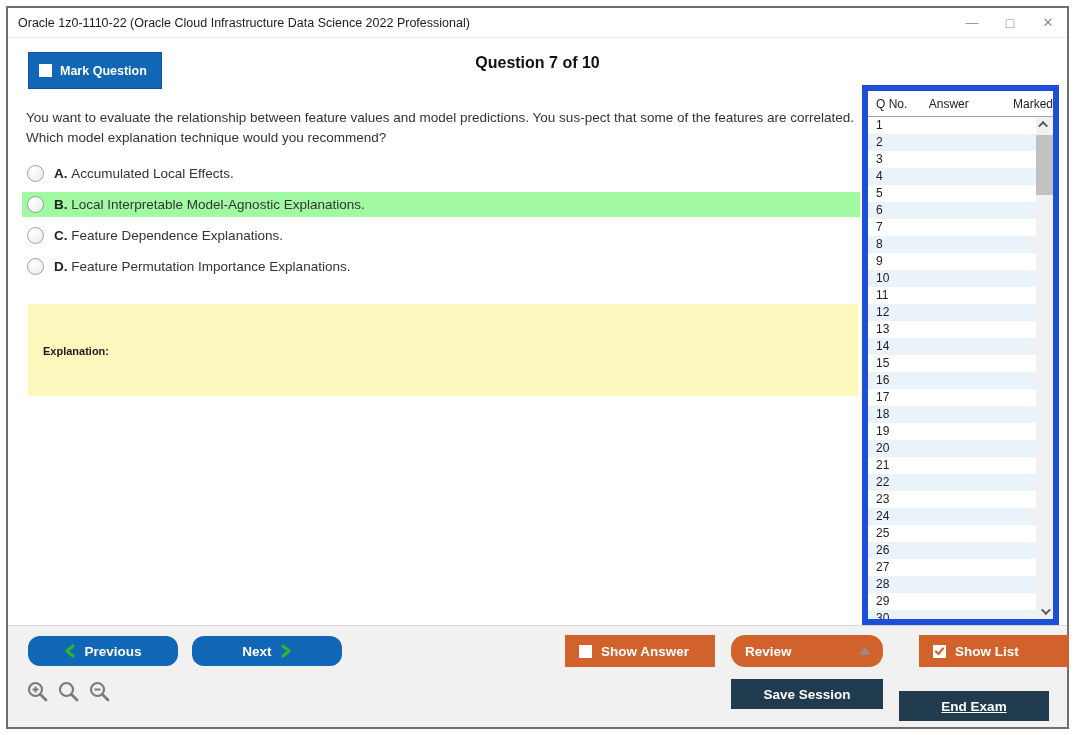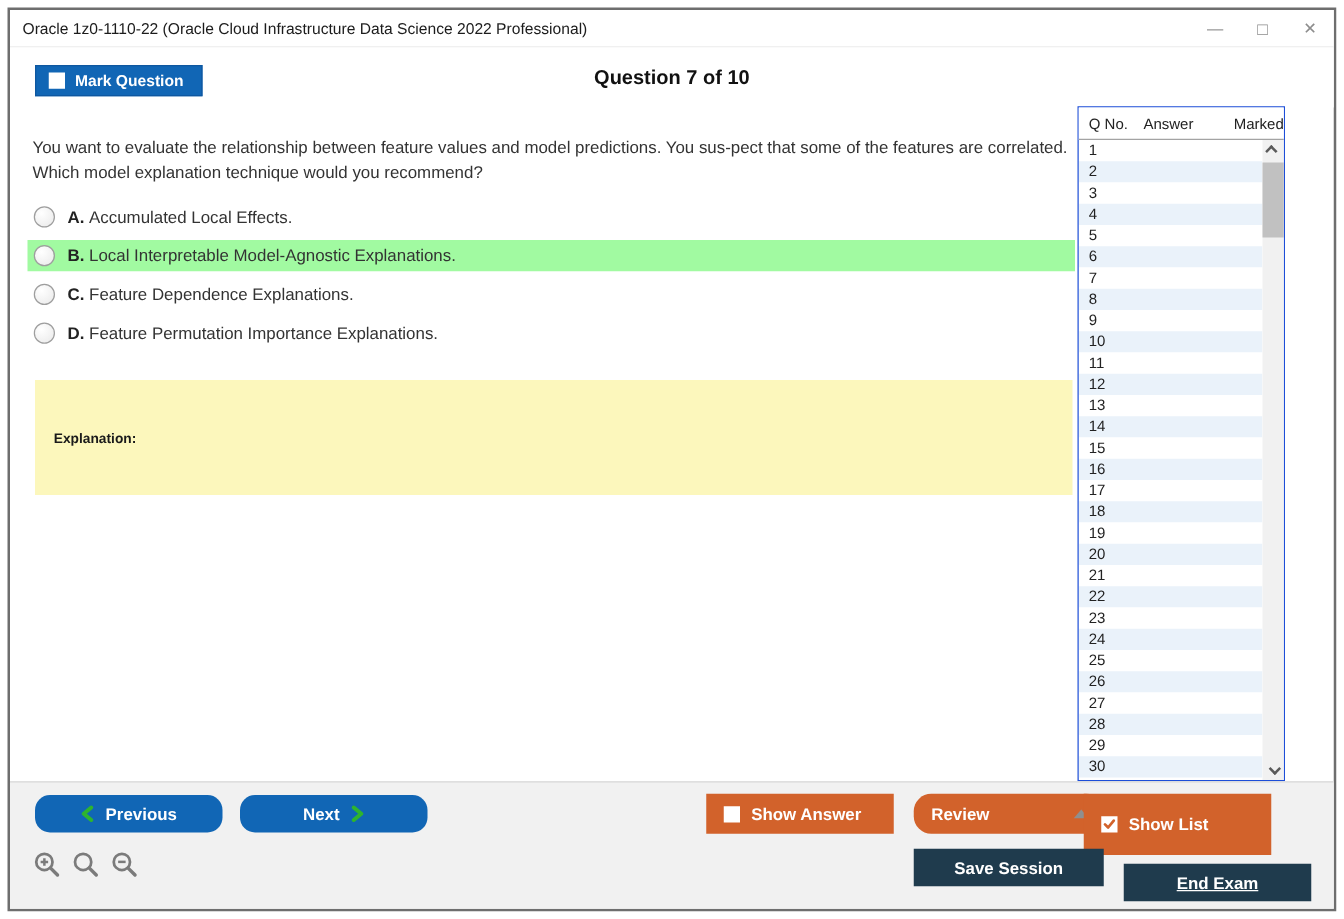--- a/index.html
+++ b/index.html
@@ -15,21 +15,21 @@
   .titlebar-text { margin-left: 10px; font-size: 12.5px; color: #1c1c1c; }
   .win-controls { margin-left: auto; display: flex; align-items: center; height: 100%; }
   .win-btn { width: 38px; height: 100%; display: flex; align-items: center; justify-content: center;
     color: #8d8d8d; font-size: 14px; cursor: default; }
   .win-btn.min { font-size: 13px; }
   .win-btn.max { font-size: 14px; }
   .win-btn.close { font-size: 13px; }
 
   
   .header-strip { position: absolute; left: 0; top: 30px; right: 0; height: 48px; background: #fff; }
-  .mark-btn { position: absolute; left: 20px; top: 14px; height: 25px; padding: 0 14px 0 10px;
+  .mark-btn { position: absolute; left: 20px; top: 14px; height: 37px; padding: 0 14px 0 10px;
     background: #1166B5; border: 1px solid #0e57a0; display: flex; align-items: center; gap: 8px;
     color: #fff; font-size: 12.5px; font-weight: bold; cursor: pointer; }
   .checkbox { width: 13px; height: 13px; background: #ffffff; display: inline-flex;
     align-items: center; justify-content: center; flex: 0 0 auto; }
   .q-counter { position: absolute; left: 0; right: 0; top: 16px; text-align: center;
     font-size: 16px; font-weight: bold; color: #111; }
 
   
   .question-text { position: absolute; left: 18px; top: 100px; width: 834px;
     font-size: 13.5px; line-height: 1.45; color: #333; }
@@ -44,22 +44,22 @@
   .option-label { font-size: 13.5px; color: #333; white-space: nowrap; }
   .option-letter { font-weight: bold; color: #222; }
 
   
   .answer-box { position: absolute; left: 20px; top: 296px; width: 830px; height: 92px;
     background: #FCF7BC; padding: 25px 16px 0 15px; }
   .answer-line { font-size: 13.5px; font-weight: bold; color: #1a1a1a; }
   .explanation-line { margin-top: 16px; font-size: 11px; font-weight: bold; color: #1a1a1a; }
 
   
-  .qlist { position: absolute; left: 854px; top: 77px; width: 166px; height: 540px;
-    border: 1px solid #1d4ed8; background: #fff; }
+  .qlist { position: absolute; left: 854px; top: 77px; width: 197px; height: 540px;
+    border: 6px solid #1d4ed8; background: #fff; }
   .qlist-header { height: 26px; display: flex; align-items: center;
     border-bottom: 1px solid #a3a3a3; font-size: 12px; color: #222; background: #fff; }
   .qh-qno { width: 62px; padding-left: 8px; }
   .qh-answer { width: 72px; }
   .qh-marked { flex: 1; padding-left: 14px; }
   .qlist-body { position: absolute; left: 0; top: 26px; right: 17px; bottom: 0; overflow: hidden; }
   .qrow { height: 17px; line-height: 17px; font-size: 12px; color: #222; padding-left: 8px;
     background: #fff; cursor: pointer; }
   .qrow.alt { background: #EAF2FA; }
 
@@ -80,21 +80,21 @@
   .btn { position: absolute; display: flex; align-items: center; justify-content: center;
     gap: 9px; color: #fff; font-size: 13.5px; font-weight: bold; cursor: pointer; }
   .btn-blue { background: #1166B5; border-radius: 12px; }
   .btn-orange { background: #D2622B; }
   .btn-navy { background: #1F3B4D; }
 
   .btn-prev { left: 20px; top: 10px; width: 150px; height: 30px; }
   .btn-next { left: 184px; top: 10px; width: 150px; height: 30px; }
   .btn-show-answer { left: 557px; top: 9px; width: 150px; height: 32px; justify-content: flex-start; padding-left: 14px; }
   .btn-review { left: 723px; top: 9px; width: 152px; height: 32px; justify-content: flex-start; padding-left: 14px; border-radius: 14px; }
-  .btn-show-list { left: 859px; top: 9px; width: 150px; height: 49px; justify-content: flex-start; padding-left: 14px; }
+  .btn-show-list { left: 911px; top: 9px; width: 150px; height: 32px; justify-content: flex-start; padding-left: 14px; }
   .btn-save { left: 723px; top: 53px; width: 152px; height: 30px; }
   .btn-end { left: 891px; top: 65px; width: 150px; height: 30px; text-decoration: underline; }
 
   .review-caret { position: absolute; right: 12px; top: 50%; transform: translateY(-50%);
     width: 0; height: 0; border-left: 6px solid transparent; border-right: 6px solid transparent;
     border-bottom: 7px solid #8f8f8f; }
 
   .zoom-tools { position: absolute; left: 18px; top: 54px; display: flex; gap: 7px; align-items: center; }
   .zoom-tools svg { cursor: pointer; }
 

